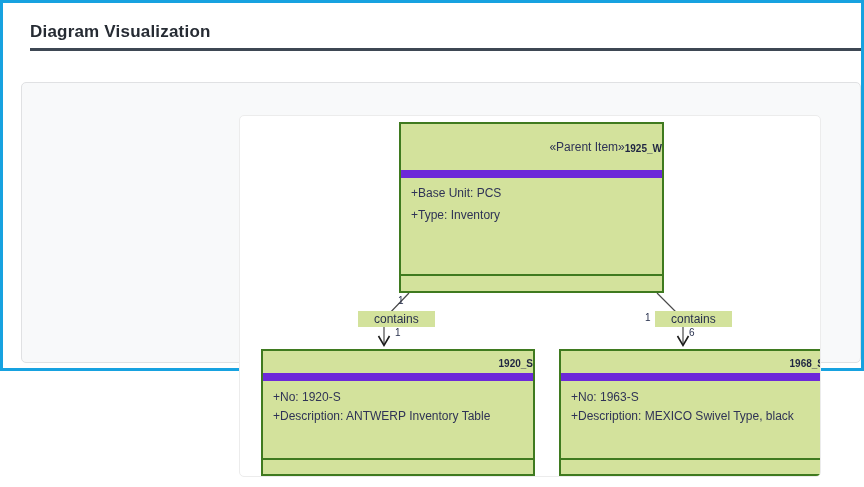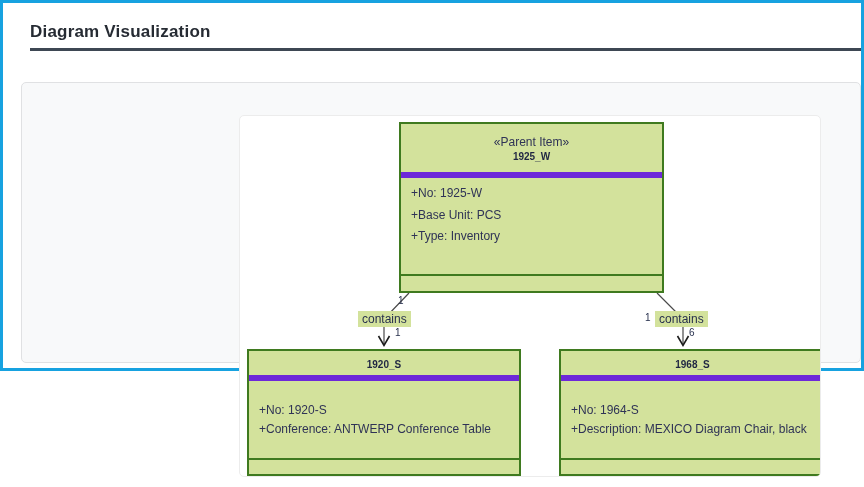--- a/index.html
+++ b/index.html
@@ -40,49 +40,49 @@
   .edges-svg { position:absolute; left:0; top:0; width:582px; height:362px; }
 
   .node {
     position:absolute;
     background:#d3e29c;
     border:2px solid #3f7a1f;
     display:flex; flex-direction:column;
     color:#2f3356;
   }
   .node-header {
-    border-bottom:6px solid #6d28d9;
-    display:flex; flex-direction:column;
-    align-items:center; justify-content:center;
+    border-bottom:8px solid #6d28d9;
+    display:flex; flex-direction:row;
+    align-items:center; justify-content:flex-end;
     text-align:center;
   }
   .stereotype { font-size:12px; color:#2f3356; }
   .node-name  { font-size:10px; font-weight:bold; color:#1f2542; margin-top:2px; }
   .node-attrs { flex:1 1 auto; padding:5px 10px; font-size:12px; }
   .attr-line  { line-height:21.5px; white-space:nowrap; }
-  .child .node-attrs { padding-top:20px; }
+  .child .node-attrs { padding-top:7px; }
   .child .attr-line  { line-height:19px; }
   .node-footer { border-top:2px solid #3f7a1f; }
 
   #node-parent { left:159px; top:6px;   width:265px; height:171px; }
   #node-parent .node-header { height:54px; }
   #node-parent .node-footer { height:17px; }
 
-  #node-child-0 { left:7px;   top:233px; width:274px; height:127px; }
+  #node-child-0 { left:21px;   top:233px; width:274px; height:127px; }
   #node-child-1 { left:307px; top:233px; width:267px; height:127px;margin-left:12px; }
   .child .node-header { height:30px; }
   .child .node-footer { height:16px; }
 
   .edge-label {
     position:absolute;
     background:#d3e29c;
     color:#27304d;
     font-size:12px;
     line-height:16px;
-    padding:0 4px;
+    padding:0 16px;
   }
   .mult {
     position:absolute;
     color:#27304d;
     font-size:10px;
     line-height:10px;
   }
   #edge0-label { left:118px; top:195px; }
   #edge1-label { left:415px; top:195px; }
   #edge0-src { left:158px; top:180px; }
@@ -109,45 +109,44 @@
         <polyline points="417,177 443,203 443,228" fill="none" stroke="#4a4a4a" stroke-width="1.2"></polyline>
         <polyline points="437.5,220 443,229.5 448.5,220" fill="none" stroke="#1c1c1c" stroke-width="1.6"></polyline>
       </svg>
 
       <div class="node" id="node-parent">
         <div class="node-header">
           <div class="stereotype">«Parent Item»</div>
           <div class="node-name">1925_W</div>
         </div>
         <div class="node-attrs">
-          <div class="attr-line">+No: 1925-W</div>
           <div class="attr-line">+Base Unit: PCS</div>
           <div class="attr-line">+Type: Inventory</div>
         </div>
         <div class="node-footer"></div>
       </div>
 
       <div class="node child" id="node-child-0">
         <div class="node-header">
           <div class="node-name">1920_S</div>
         </div>
         <div class="node-attrs">
           <div class="attr-line">+No: 1920-S</div>
-          <div class="attr-line">+Conference: ANTWERP Conference Table</div>
+          <div class="attr-line">+Description: ANTWERP Inventory Table</div>
         </div>
         <div class="node-footer"></div>
       </div>
 
       <div class="node child" id="node-child-1">
         <div class="node-header">
           <div class="node-name">1968_S</div>
         </div>
         <div class="node-attrs">
-          <div class="attr-line">+No: 1964-S</div>
-          <div class="attr-line">+Description: MEXICO Diagram Chair, black</div>
+          <div class="attr-line">+No: 1963-S</div>
+          <div class="attr-line">+Description: MEXICO Swivel Type, black</div>
         </div>
         <div class="node-footer"></div>
       </div>
 
       <span class="edge-label" id="edge0-label">contains</span>
       <span class="mult" id="edge0-src">1</span>
       <span class="mult" id="edge0-tgt">1</span>
 
       <span class="edge-label" id="edge1-label">contains</span>
       <span class="mult" id="edge1-src">1</span>

